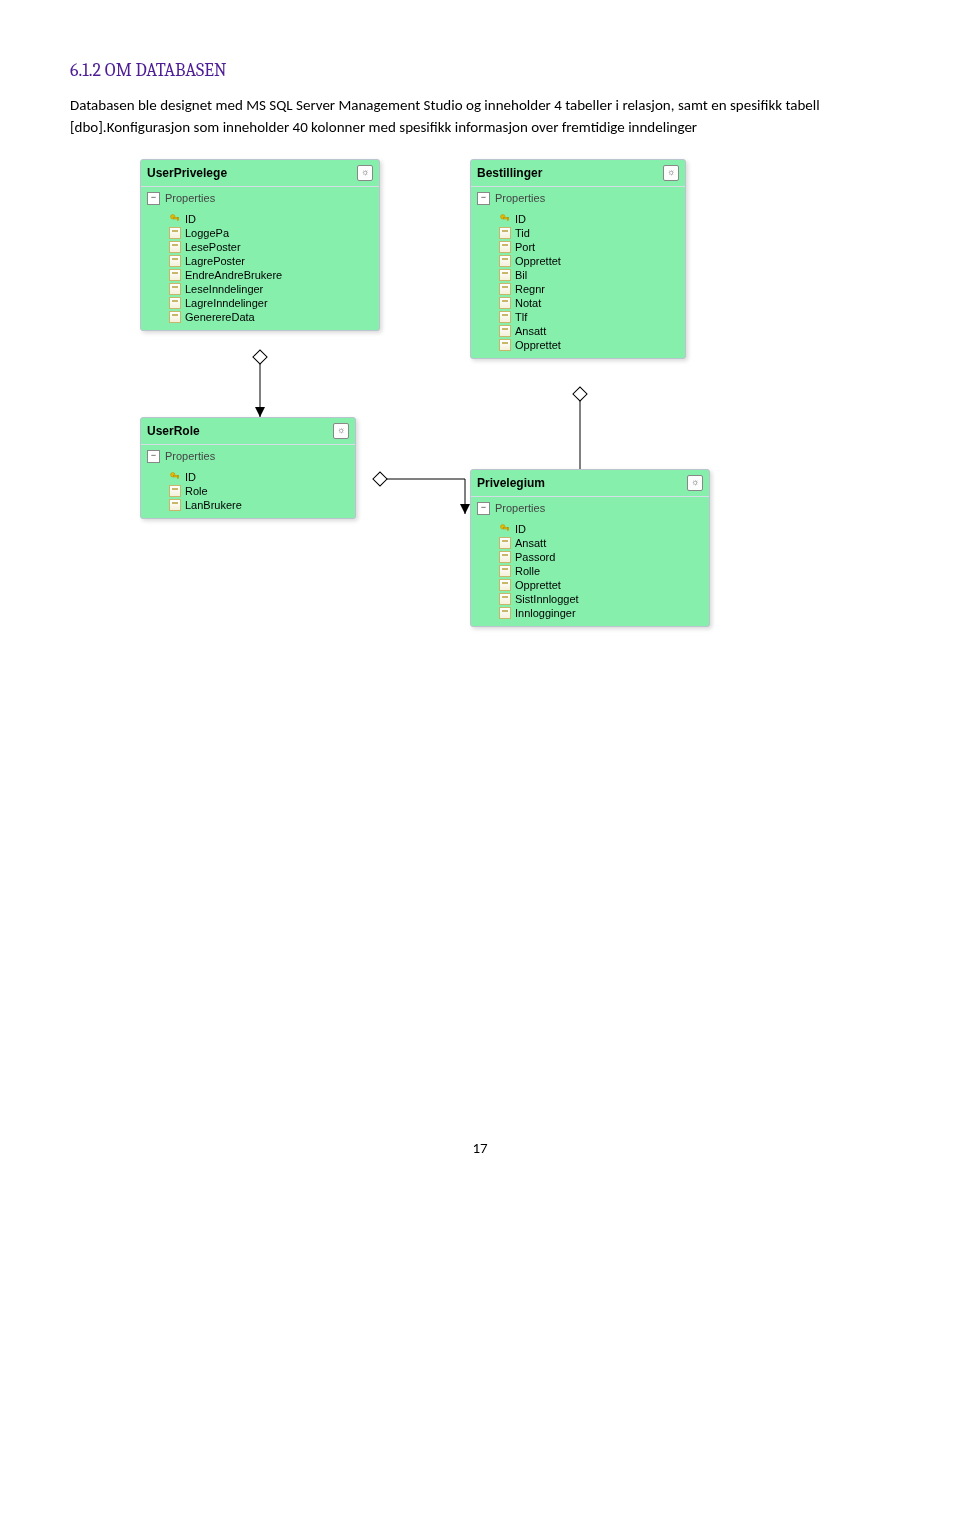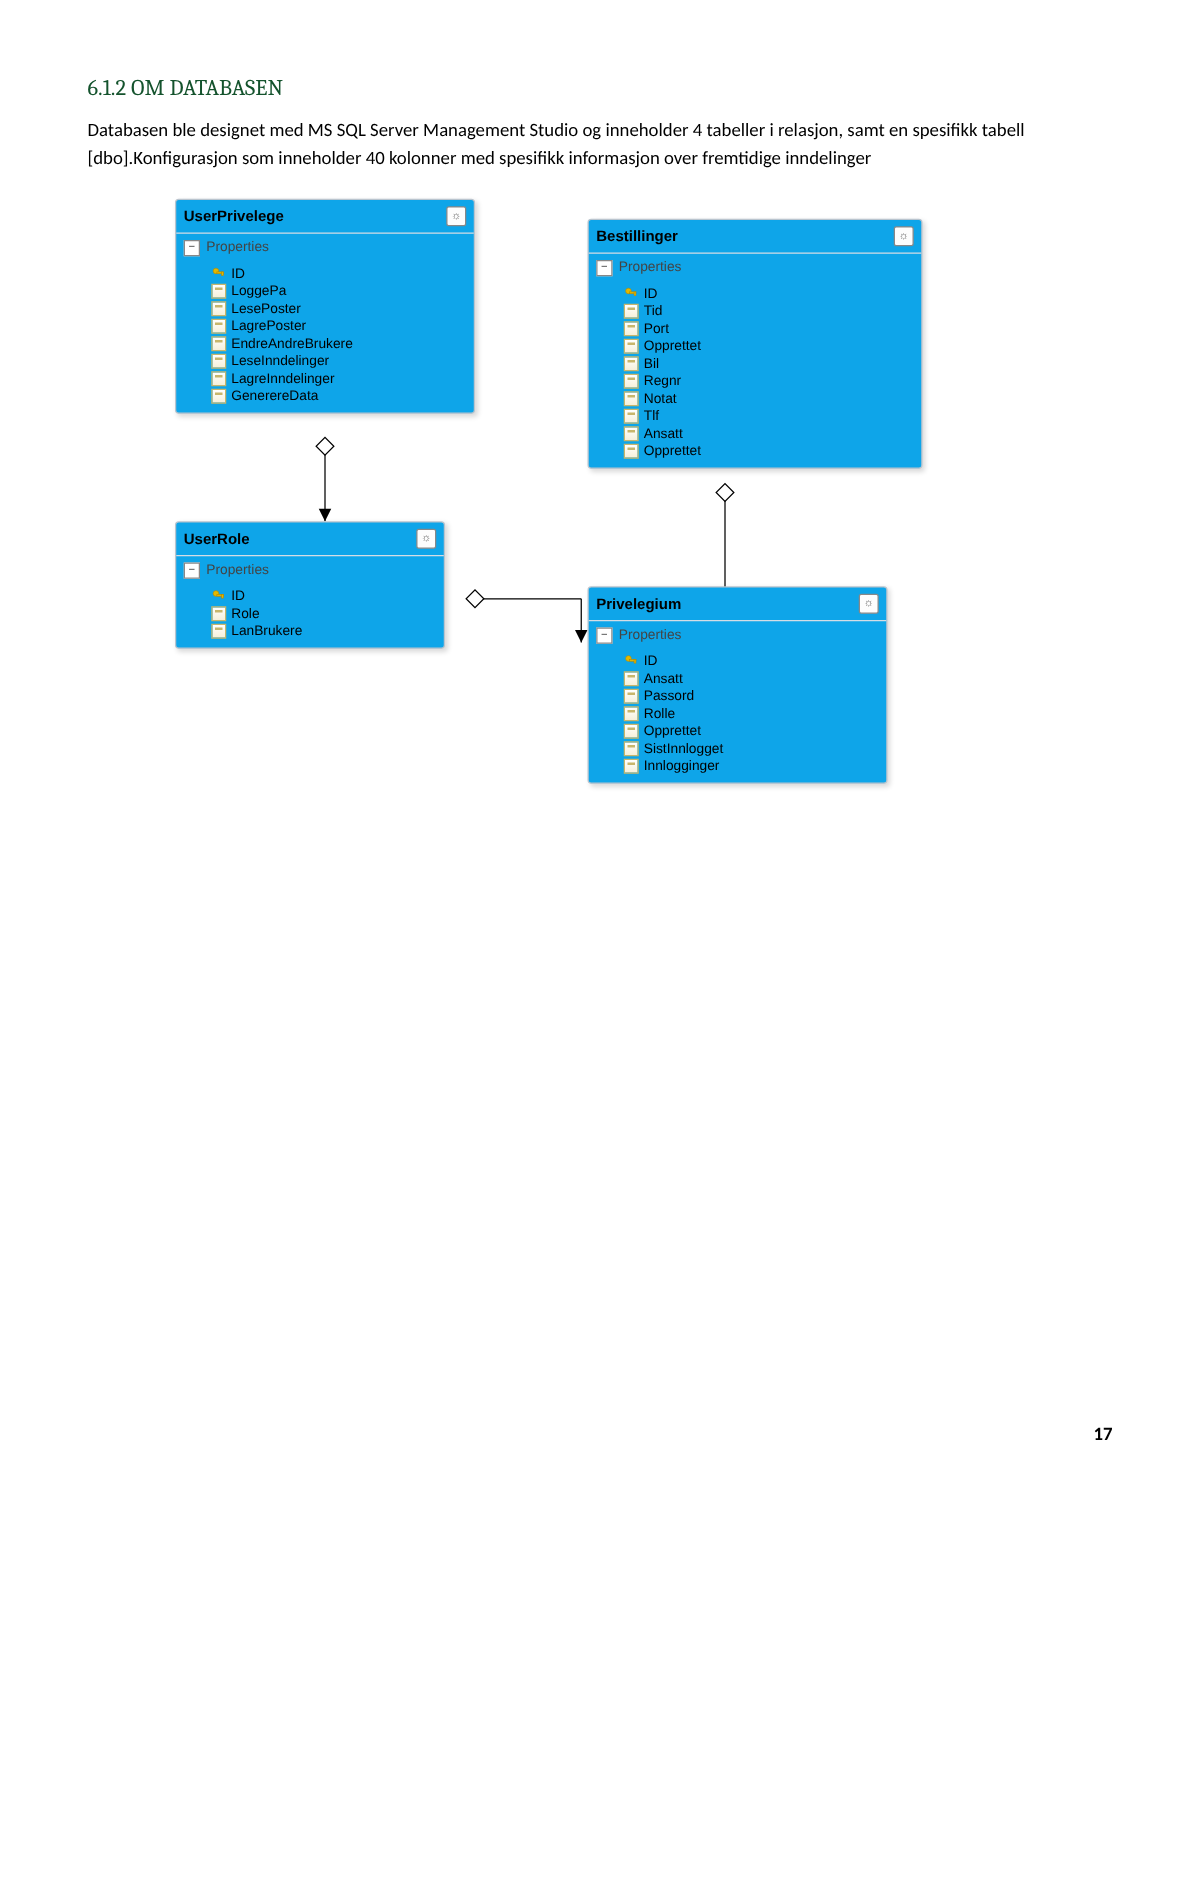--- a/index.html
+++ b/index.html
@@ -7,38 +7,38 @@
     padding: 60px 70px;
     font-family: Calibri, Arial, sans-serif;
     font-size: 15px;
     color: #000;
     width: 960px;
     box-sizing: border-box;
     background: #fff;
   }
   .heading {
     font-family: Cambria, Georgia, serif;
-    color: #14532d;
+    color: #4c1d95;
     font-size: 18px;
     margin-bottom: 14px;
   }
   .para {
     line-height: 1.45;
     margin-bottom: 20px;
   }
   .diagram-area {
     position: relative;
     width: 640px;
     height: 560px;
     margin-left: 50px;
     margin-top: 10px;
   }
   .dbtable {
     position: absolute;
-    background: #0ea5e9;
+    background: #86efac;
     border: 1px solid #B9C4CE;
     border-radius: 3px;
     box-shadow: 2px 2px 4px rgba(0,0,0,0.15);
     font-family: "Segoe UI", Tahoma, sans-serif;
     font-size: 11px;
     box-sizing: border-box;
   }
   .dbtable .titlebar {
     display: flex;
     justify-content: space-between;
@@ -106,24 +106,23 @@
   }
   .side-text {
     position: absolute;
     left: 0;
     top: 385px;
     width: 190px;
     font-size: 15px;
     line-height: 1.45;
   }
   .page-num {
-    text-align: right;
+    text-align: center;
     margin-top: 420px;
     font-size: 15px;
-    font-weight: bold;
   }
 </style>
 </head>
 <body>
 
 <div class="heading">6.1.2   OM DATABASEN</div>
 
 <div class="para">Databasen ble designet med MS SQL Server Management Studio og inneholder 4 tabeller i relasjon, samt en spesifikk tabell [dbo].Konfigurasjon som inneholder 40 kolonner med spesifikk informasjon over fremtidige inndelinger</div>
 
 <div style="position:relative;">
@@ -191,21 +190,21 @@
               <span>LagreInndelinger</span>
             </div>
             <div class="col">
               <span class="fld-icon"></span>
               <span>GenerereData</span>
             </div>
           </div>
       </div>
     </div>
 
-    <div class="dbtable" style="left:350px;top:16px;width:268px">
+    <div class="dbtable" style="left:350px;top:0;width:216px">
       <div class="titlebar">
         <span>Bestillinger</span>
         <span class="collapse">☼</span>
       </div>
       <div class="section">
         <div class="sechead">
           <span class="minus">−</span>
           <span>Properties</span>
         </div>
         <div class="cols">

